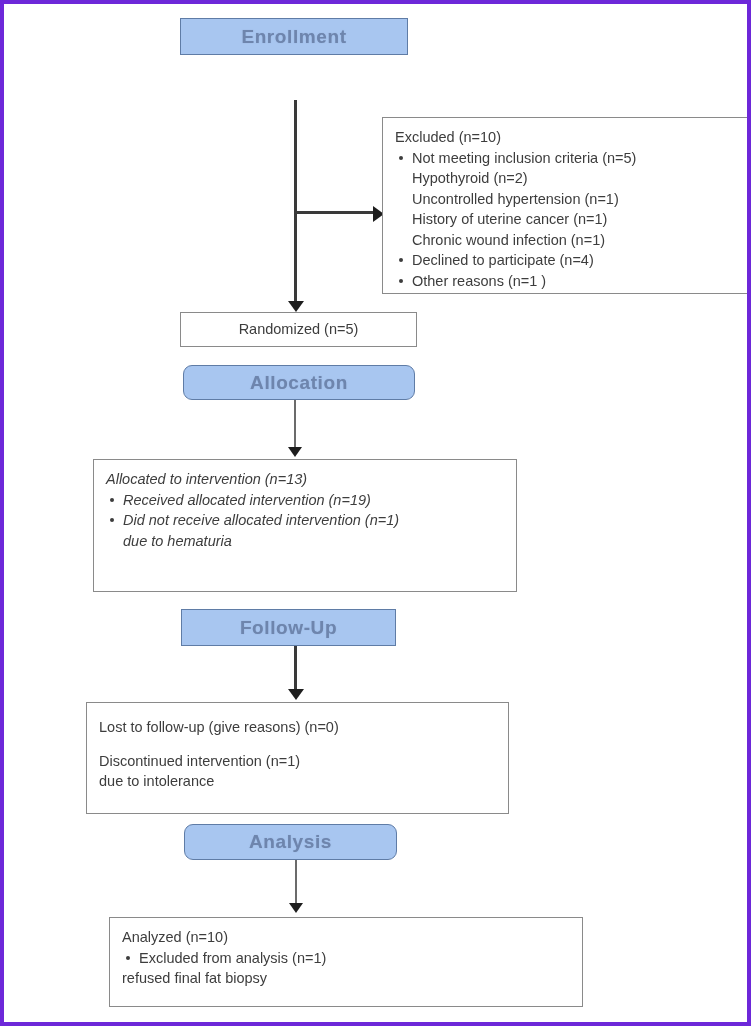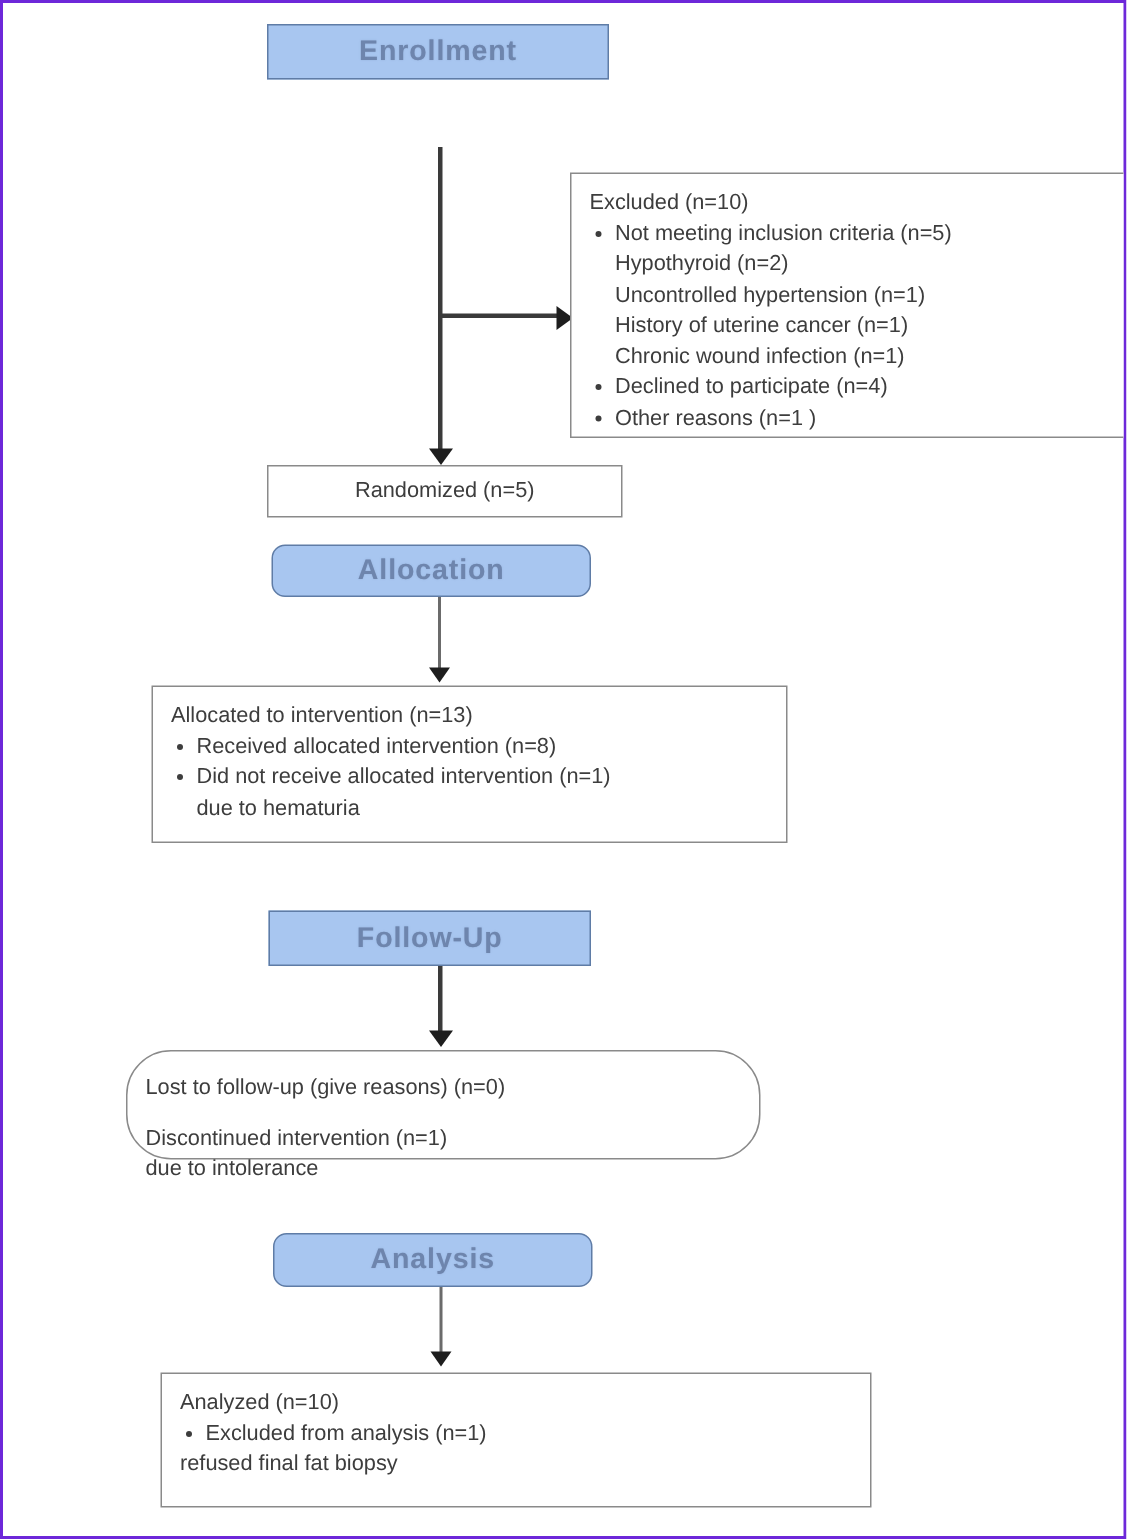--- a/index.html
+++ b/index.html
@@ -5,21 +5,21 @@
   * { box-sizing: border-box; margin: 0; padding: 0; }
   html, body {
     width: 751px; height: 1026px;
     background: #ffffff;
     font-family: "Liberation Sans", sans-serif;
   }
   #page {
     position: relative;
     width: 751px; height: 1026px;
     background: #ffffff;
-    border: 2px solid #6d28d9;
+    border: 4px solid #6d28d9;
     overflow: hidden;
   }
 
   
   .phase {
     position: absolute;
     background: #a8c6f0;
     border: 1px solid #5f7ca6;
     color: #6e85ad;
     font-size: 19px;
@@ -133,48 +133,48 @@
       <li>
         <span>Other reasons (n=1 )</span>
       </li>
     </ul>
   </div>
 
   <div class="box center" style="left:176px; top:308px; width:237px; height:35px;">
     <span>Randomized (n=5)</span>
   </div>
 
-  <div class="phase rounded" style="left:179px; top:361px; width:213px; height:35px;text-align:center;">
+  <div class="phase rounded" style="left:179px; top:361px; width:232px; height:35px;text-align:center;">
     <span>Allocation</span>
   </div>
 
   <div class="vline thin" style="left:290px; top:396px; height:48px;"></div>
   <div class="arrow-down thin" style="left:284px; top:443px;"></div>
 
-  <div class="box" style="left:99px; top:455px; width:424px; height:105px;">
+  <div class="box" style="left:89px; top:455px; width:424px; height:133px;font-style:italic;">
     <div class="hdr">Allocated to intervention (n=13)</div>
     <ul class="blist">
       <li>
-        <span>Received allocated intervention (n=8)</span>
+        <span>Received allocated intervention (n=19)</span>
       </li>
       <li>
         <span>Did not receive allocated intervention (n=1)</span>
       </li>
     </ul>
     <div class="sub">due to hematuria</div>
   </div>
 
   <div class="phase" style="left:177px; top:605px; width:215px; height:37px;">
     <span>Follow-Up</span>
   </div>
 
   <div class="vline" style="left:290px; top:642px; height:44px;"></div>
   <div class="arrow-down" style="left:284px; top:685px;"></div>
 
-  <div class="box" style="left:82px; top:698px; width:423px; height:73px; padding-top:14px;border-radius:30px;">
+  <div class="box" style="left:82px; top:698px; width:423px; height:112px; padding-top:14px;">
     <div class="hdr">Lost to follow-up (give reasons) (n=0)</div>
     <div style="height:13px;"></div>
     <div class="hdr">Discontinued intervention (n=1)</div>
     <div class="cont">due to intolerance</div>
   </div>
 
   <div class="phase rounded" style="left:180px; top:820px; width:213px; height:36px;">
     <span>Analysis</span>
   </div>
 

